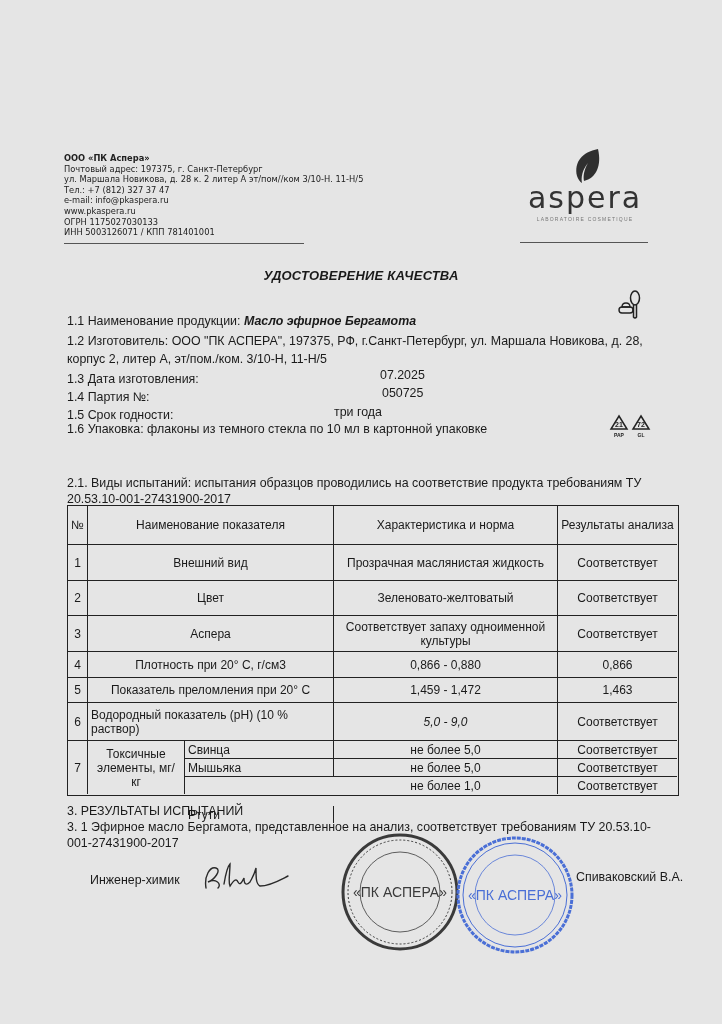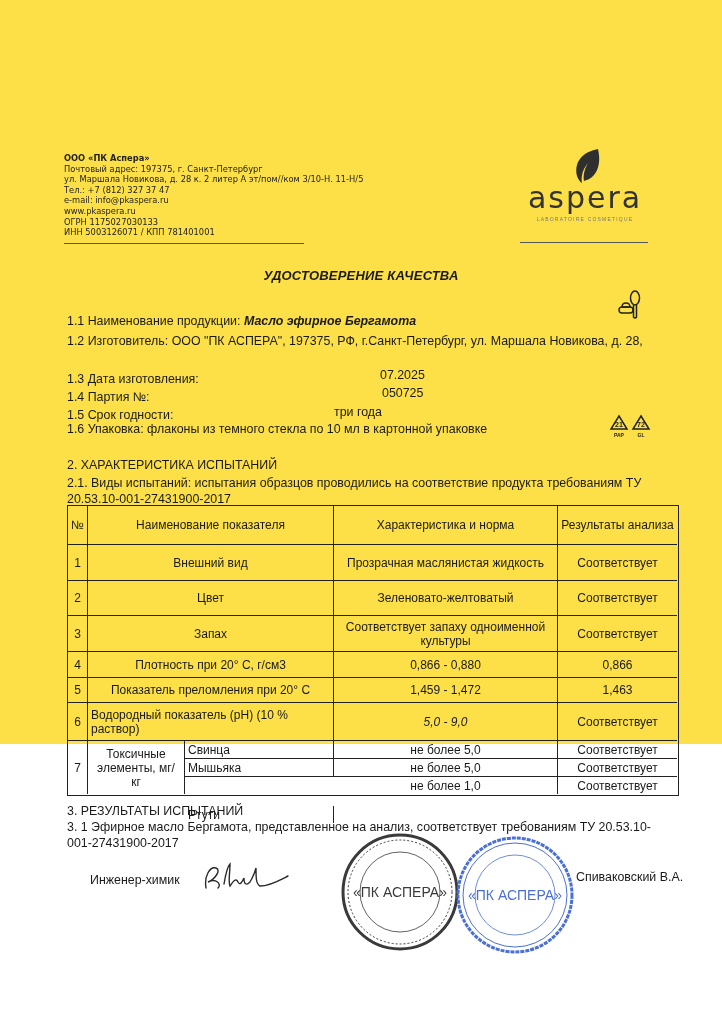--- a/index.html
+++ b/index.html
@@ -1,18 +1,18 @@
 <!DOCTYPE html>
 <html><head>
 <meta charset="utf-8">
 <style>
   * { box-sizing: border-box; margin: 0; padding: 0; }
   html, body { width: 722px; height: 1024px; background: #ffffff; overflow: hidden; }
   body { position: relative; font-family: "Liberation Sans", sans-serif; color: #1a1a1a; }
-  .page { position: absolute; left: 0; top: 0; width: 722px; height: 744px; background: #fde047; }
+  .page { position: absolute; left: 0; top: 0; width: 722px; height: 1024px; background: #e5e5e5; }
 
   
   .company { position: absolute; left: 64px; top: 153px; font-family: "DejaVu Sans", sans-serif; font-size: 8.3px; line-height: 10.6px; color: #222; }
   .company .name { font-weight: bold; }
   .hdr-line-left { position: absolute; left: 64px; top: 243px; width: 240px; height: 1px; background: #555; }
   .hdr-line-right { position: absolute; left: 520px; top: 242px; width: 128px; height: 1px; background: #555; }
 
   .logo { position: absolute; left: 520px; top: 148px; width: 130px; height: 80px; }
   .logo .leaf { position: absolute; left: 52px; top: 0; width: 30px; height: 36px; }
   .logo .word { position: absolute; left: 0; top: 34px; width: 130px; text-align: center; font-family: "DejaVu Sans", sans-serif; font-size: 30px; letter-spacing: 2px; color: #333; font-weight: normal; line-height: 32px; }
@@ -73,20 +73,21 @@
     <path d="M19.5 15 L19.5 27 Q21 29 22.5 27 L22.5 15" fill="none" stroke="#222" stroke-width="1.5"></path>
     <path d="M8 17 Q8 13 12 13 Q16 13 16 17 Z" fill="none" stroke="#222" stroke-width="1.4"></path>
     <rect x="5" y="17" width="14" height="6" rx="3" fill="none" stroke="#222" stroke-width="1.4"></rect>
   </svg>
 
   <div class="line" style="top:314px;">
     <span>1.1 Наименование продукции:</span>
     <b class="it">Масло эфирное Бергамота</b>
   </div>
   <div class="line" style="top:334px;">1.2 Изготовитель: ООО "ПК АСПЕРА", 197375, РФ, г.Санкт-Петербург, ул. Маршала Новикова, д. 28,</div>
+  <div class="line" style="top:352px;">корпус 2, литер А, эт/пом./ком. 3/10-Н, 11-Н/5</div>
 
   <div class="line" style="top:372px;">1.3 Дата изготовления:</div>
   <div class="val" style="left:380px; top:368px;">07.2025</div>
 
   <div class="line" style="top:390px;">1.4 Партия №:</div>
   <div class="val" style="left:382px; top:386px;">050725</div>
 
   <div class="line" style="top:408px;">1.5 Срок годности:</div>
   <div class="val" style="left:334px; top:405px;">три года</div>
 
@@ -96,21 +97,20 @@
     <path d="M11 2 L19 15 L3 15 Z" fill="none" stroke="#222" stroke-width="1.5"></path>
     <text x="11" y="13" font-size="7" text-anchor="middle" font-family="Liberation Sans, sans-serif" font-weight="bold" fill="#222">21</text>
     <text x="11" y="23" font-size="5" text-anchor="middle" font-family="Liberation Sans, sans-serif" font-weight="bold" fill="#222">PAP</text>
   </svg>
   <svg class="icon-recycle" style="left:630px; top:414px;" viewBox="0 0 22 26">
     <path d="M11 2 L19 15 L3 15 Z" fill="none" stroke="#222" stroke-width="1.5"></path>
     <text x="11" y="13" font-size="7" text-anchor="middle" font-family="Liberation Sans, sans-serif" font-weight="bold" fill="#222">72</text>
     <text x="11" y="23" font-size="5" text-anchor="middle" font-family="Liberation Sans, sans-serif" font-weight="bold" fill="#222">GL</text>
   </svg>
 
-  <div class="sec" style="top:458px;">2. ХАРАКТЕРИСТИКА ИСПЫТАНИЙ</div>
   <div class="sec" style="top:476px;">2.1. Виды испытаний: испытания образцов проводились на соответствие продукта требованиям ТУ</div>
   <div class="sec" style="top:492px;">20.53.10-001-27431900-2017</div>
 
   <div class="tbl" style="height:291px;">
 
     <div class="cell" style="left:0; top:0; width:20px; height:39px;">№</div>
     <div class="cell" style="left:20px; top:0; width:246px; height:39px;">Наименование показателя</div>
     <div class="cell" style="left:266px; top:0; width:224px; height:39px;">Характеристика и норма</div>
     <div class="cell nor" style="left:490px; top:0; width:119px; height:39px;">Результаты анализа</div>
 
@@ -118,21 +118,21 @@
     <div class="cell" style="left:20px; top:39px; width:246px; height:36px;">Внешний вид</div>
     <div class="cell" style="left:266px; top:39px; width:224px; height:36px;">Прозрачная маслянистая жидкость</div>
     <div class="cell nor" style="left:490px; top:39px; width:119px; height:36px;">Соответствует</div>
 
     <div class="cell" style="left:0; top:75px; width:20px; height:35px;">2</div>
     <div class="cell" style="left:20px; top:75px; width:246px; height:35px;">Цвет</div>
     <div class="cell" style="left:266px; top:75px; width:224px; height:35px;">Зеленовато-желтоватый</div>
     <div class="cell nor" style="left:490px; top:75px; width:119px; height:35px;">Соответствует</div>
 
     <div class="cell" style="left:0; top:110px; width:20px; height:36px;">3</div>
-    <div class="cell" style="left:20px; top:110px; width:246px; height:36px;">Запах</div>
+    <div class="cell" style="left:20px; top:110px; width:246px; height:36px;">Аспера</div>
     <div class="cell" style="left:266px; top:110px; width:224px; height:36px;">Соответствует запаху одноименной культуры</div>
     <div class="cell nor" style="left:490px; top:110px; width:119px; height:36px;">Соответствует</div>
 
     <div class="cell" style="left:0; top:146px; width:20px; height:26px;">4</div>
     <div class="cell" style="left:20px; top:146px; width:246px; height:26px;">Плотность при 20° С, г/см3</div>
     <div class="cell" style="left:266px; top:146px; width:224px; height:26px;">0,866 - 0,880</div>
     <div class="cell nor" style="left:490px; top:146px; width:119px; height:26px;">0,866</div>
 
     <div class="cell" style="left:0; top:172px; width:20px; height:25px;">5</div>
     <div class="cell" style="left:20px; top:172px; width:246px; height:25px;">Показатель преломления при 20° С</div>

